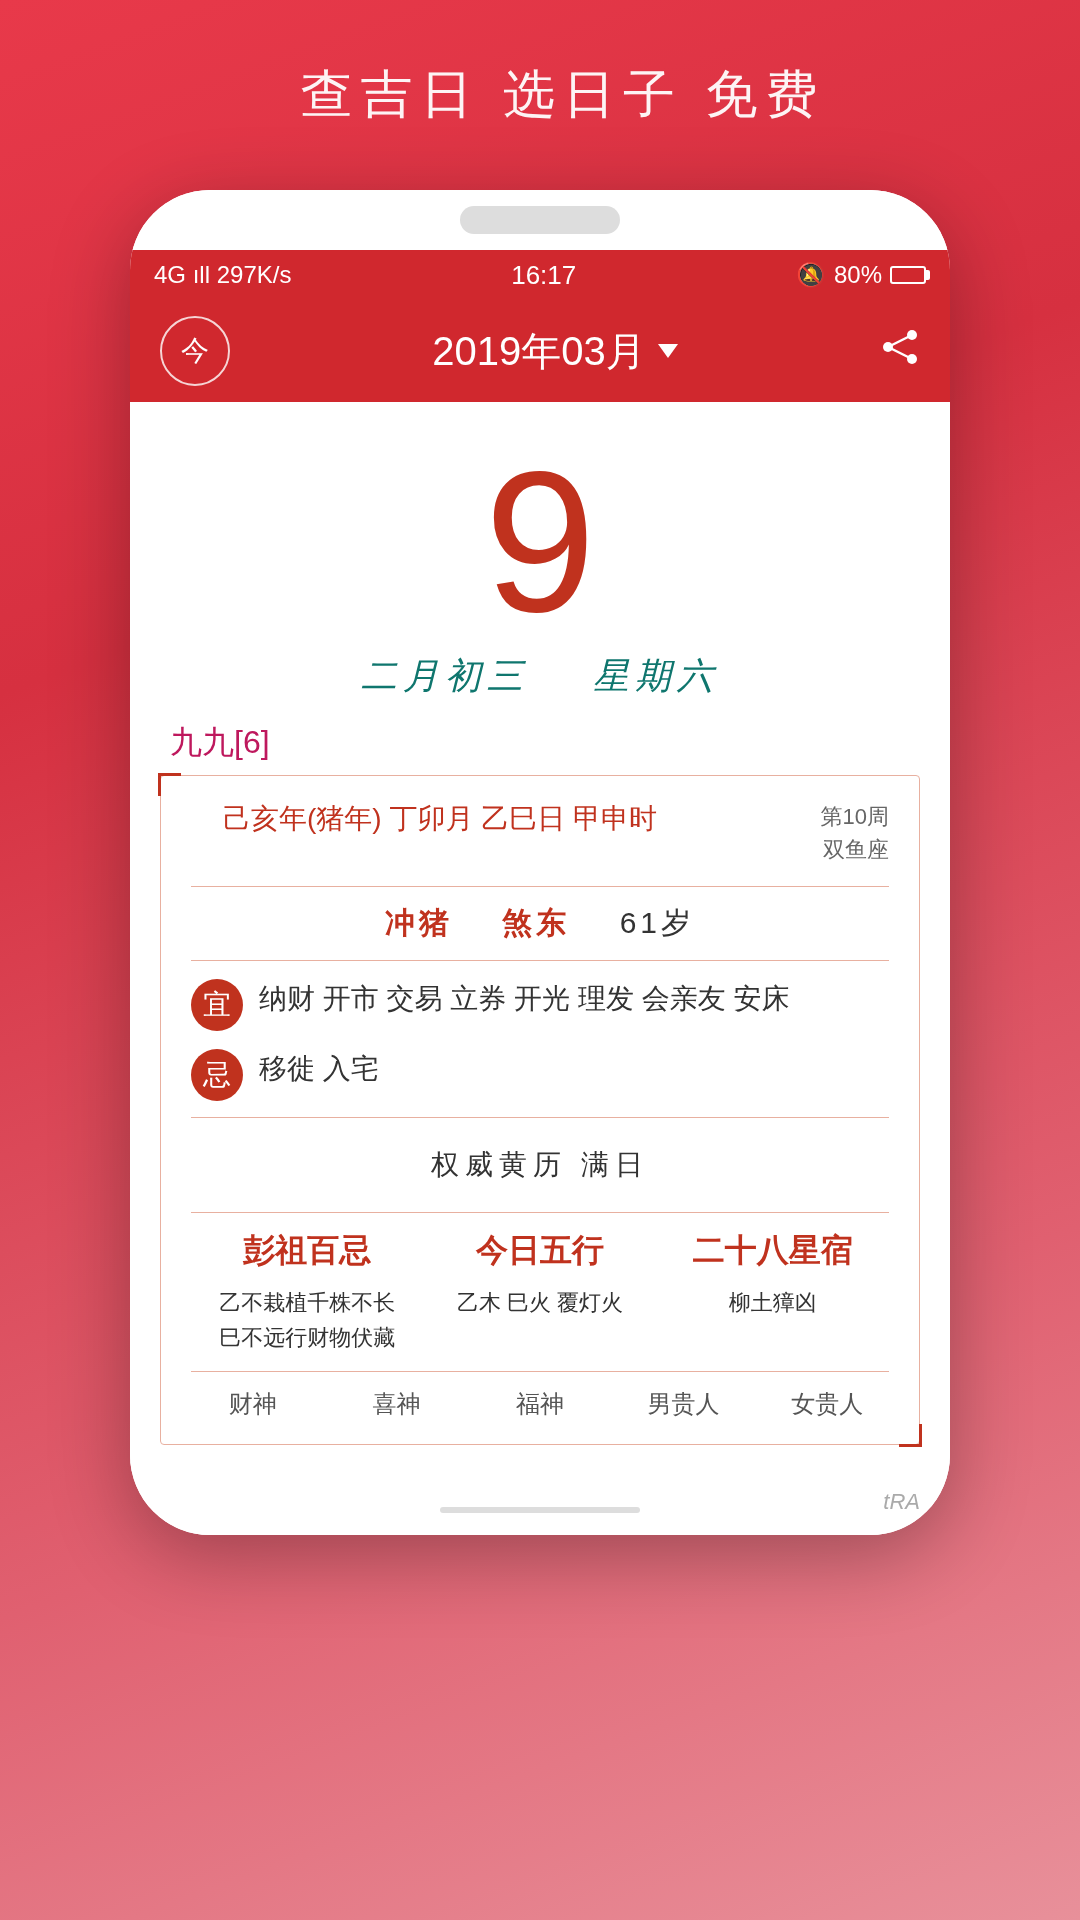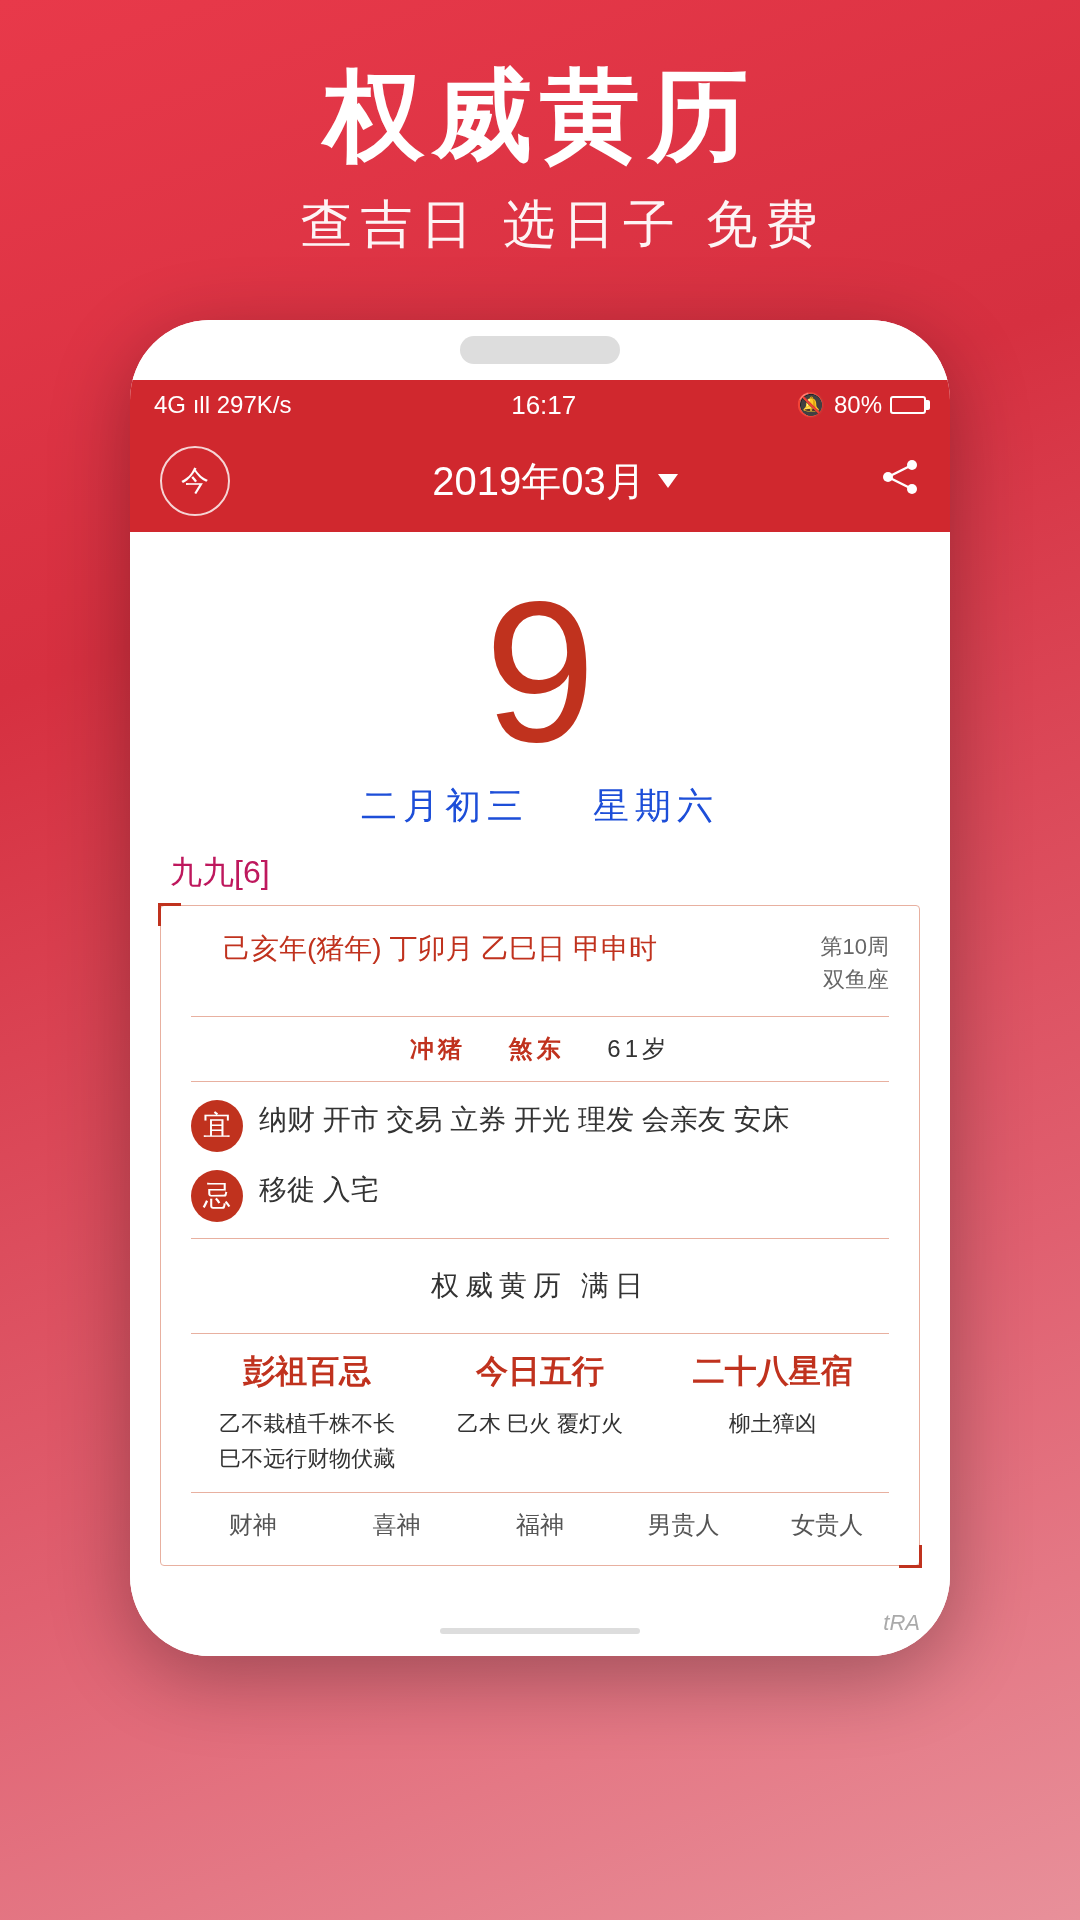--- a/index.html
+++ b/index.html
@@ -176,22 +176,23 @@
     }
     .big-date {
       font-size: 200px;
       color: #c0321e;
       font-weight: 400;
       line-height: 1;
       margin-bottom: 10px;
     }
     .lunar-info {
       font-size: 36px;
-      color: #1d4ed8;
+      color: #0f766e;
       letter-spacing: 6px;
+      font-style: italic;
     }
 
     
     .cal-section {
       padding: 0 30px;
     }
 
     .period-label {
       color: #be185d;
       font-size: 32px;
@@ -248,21 +249,21 @@
     }
 
     .divider {
       height: 1px;
       background: #e8b0a0;
       margin: 16px 0;
     }
 
     .chong-row {
       text-align: center;
-      font-size: 24px;
+      font-size: 30px;
       color: #c0321e;
       font-weight: 600;
       letter-spacing: 4px;
       margin-bottom: 4px;
     }
     .chong-age {
       color: #333;
       font-weight: 400;
     }
 
@@ -358,21 +359,20 @@
       width: 200px;
       height: 6px;
       background: #ddd;
       border-radius: 3px;
     }
   </style>
 </head>
 <body>
 
 <div class="top-banner">
-  <div class="banner-title">权威黄历</div>
   <div class="banner-subtitle">查吉日 选日子 免费</div>
 </div>
 
 <div class="phone-wrapper">
 
   <div class="phone-top">
     <div class="phone-speaker"></div>
   </div>
 
   <div class="status-bar">

